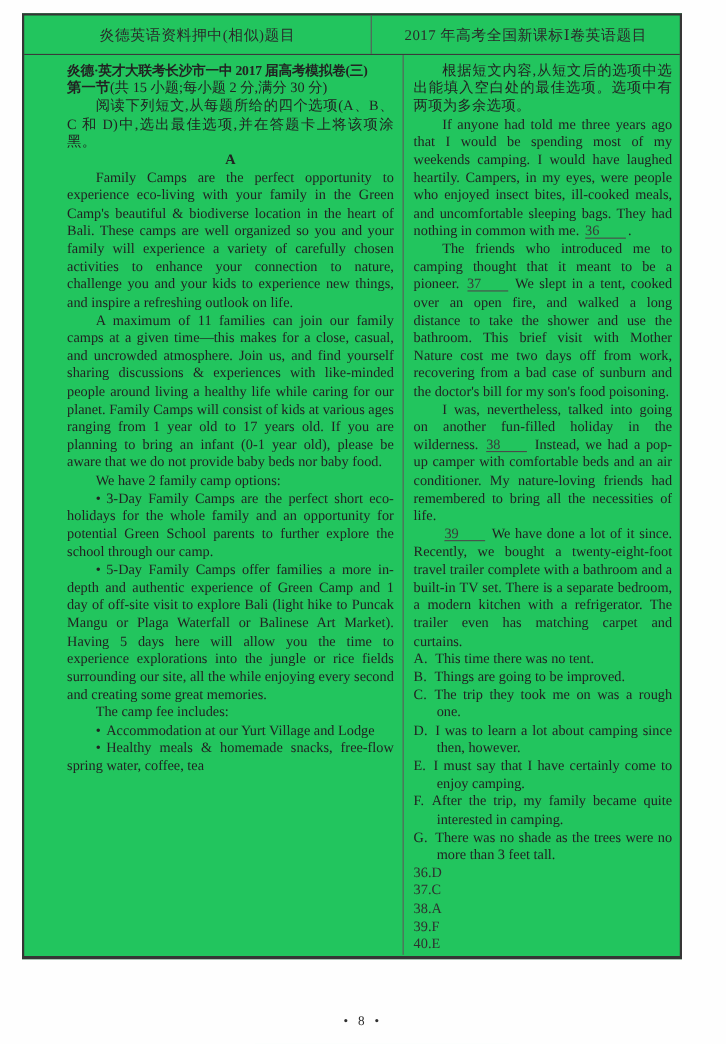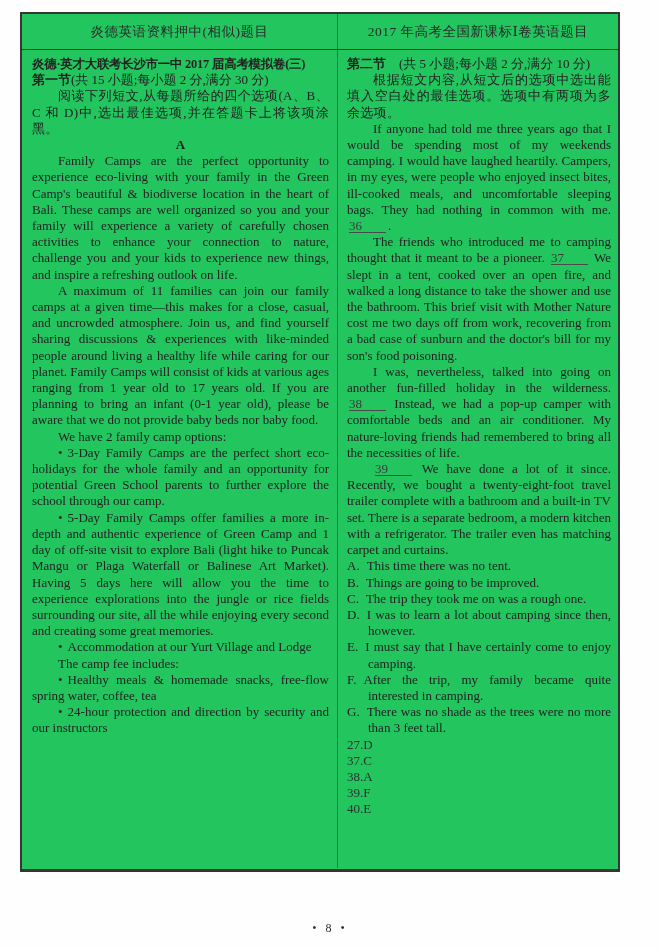--- a/index.html
+++ b/index.html
@@ -23,21 +23,21 @@
 
   .thead { display:flex; height:35px; border-bottom:1.6px solid #3a3a3a; }
   .th {
     display:flex; align-items:center; justify-content:center;
     font-size:13.5px; color:#2a2a2a; letter-spacing:0.5px;
     box-sizing:border-box;
   }
   .th-left { width:316px; border-right:1.6px solid #5a5a5a; }
   .th-right { flex:1; }
 
-  .tbody { display:flex; height:calc(100% - 36.6px); }
+  .tbody { display:flex; height:calc(100% - 36.6px);padding-left:29px; }
   .col {
     box-sizing:border-box;
     font-size:13px; line-height:16.2px;
     text-align:justify;
     color:#222222;
   }
   .col-left { width:316px; border-right:1.6px solid #5a5a5a; padding:6px 8px 0 10px; }
   .col-right { flex:1; padding:6px 7px 0 9px; }
 
   p { margin:0; }
@@ -87,48 +87,46 @@
       <div class="col col-left">
         <p class="title nowrap">炎德·英才大联考长沙市一中 2017 届高考模拟卷(三)</p>
         <p class="nowrap"><span class="bold">第一节</span><span>(共 15 小题;每小题 2 分,满分 30 分)</span></p>
         <p class="indent cjk">阅读下列短文,从每题所给的四个选项(A、B、C 和 D)中,选出最佳选项,并在答题卡上将该项涂黑。</p>
         <p class="center bold">A</p>
         <p class="indent">Family Camps are the perfect opportunity to experience eco-living with your family in the Green Camp's beautiful &amp; biodiverse location in the heart of Bali. These camps are well organized so you and your family will experience a variety of carefully chosen activities to enhance your connection to nature, challenge you and your kids to experience new things, and inspire a refreshing outlook on life.</p>
         <p class="indent">A maximum of 11 families can join our family camps at a given time—this makes for a close, casual, and uncrowded atmosphere. Join us, and find yourself sharing discussions &amp; experiences with like-minded people around living a healthy life while caring for our planet. Family Camps will consist of kids at various ages ranging from 1 year old to 17 years old. If you are planning to bring an infant (0-1 year old), please be aware that we do not provide baby beds nor baby food.</p>
         <p class="indent">We have 2 family camp options:</p>
         <p class="indent"><span class="bullet">•</span><span>3-Day Family Camps are the perfect short eco-holidays for the whole family and an opportunity for potential Green School parents to further explore the school through our camp.</span></p>
         <p class="indent"><span class="bullet">•</span><span>5-Day Family Camps offer families a more in-depth and authentic experience of Green Camp and 1 day of off-site visit to explore Bali (light hike to Puncak Mangu or Plaga Waterfall or Balinese Art Market). Having 5 days here will allow you the time to experience explorations into the jungle or rice fields surrounding our site, all the while enjoying every second and creating some great memories.</span></p>
+        <p class="indent">The camp fee includes:</p>
         <p class="indent"><span class="bullet">•</span><span>Accommodation at our Yurt Village and Lodge</span></p>
-        <p class="indent">The camp fee includes:</p>
         <p class="indent"><span class="bullet">•</span><span>Healthy meals &amp; homemade snacks, free-flow spring water, coffee, tea</span></p>
-        <p class="indent"><span class="bullet">•</span><span>24-hour protection and direction by security and our instructors</span></p>
       </div>
 
       <div class="col col-right">
-        <p class="nowrap"><span class="bold">第二节</span><span>　(共 5 小题;每小题 2 分,满分 10 分)</span></p>
         <p class="indent cjk">根据短文内容,从短文后的选项中选出能填入空白处的最佳选项。选项中有两项为多余选项。</p>
 
         <p class="indent"><span>If anyone had told me three years ago that I would be spending most of my weekends camping. I would have laughed heartily. Campers, in my eyes, were people who enjoyed insect bites, ill-cooked meals, and uncomfortable sleeping bags. They had nothing in common with me. </span><span class="blank">36</span><span>.</span></p>
 
         <p class="indent"><span>The friends who introduced me to camping thought that it meant to be a pioneer. </span><span class="blank">37</span><span> We slept in a tent, cooked over an open fire, and walked a long distance to take the shower and use the bathroom. This brief visit with Mother Nature cost me two days off from work, recovering from a bad case of sunburn and the doctor's bill for my son's food poisoning.</span></p>
 
         <p class="indent"><span>I was, nevertheless, talked into going on another fun-filled holiday in the wilderness. </span><span class="blank">38</span><span> Instead, we had a pop-up camper with comfortable beds and an air conditioner. My nature-loving friends had remembered to bring all the necessities of life.</span></p>
 
         <p class="indent"><span class="blank">39</span><span> We have done a lot of it since. Recently, we bought a twenty-eight-foot travel trailer complete with a bathroom and a built-in TV set. There is a separate bedroom, a modern kitchen with a refrigerator. The trailer even has matching carpet and curtains.</span></p>
 
 
         <div class="option"><span class="opt-letter">A.</span><span>This time there was no tent.</span></div>
         <div class="option"><span class="opt-letter">B.</span><span>Things are going to be improved.</span></div>
         <div class="option"><span class="opt-letter">C.</span><span>The trip they took me on was a rough one.</span></div>
         <div class="option"><span class="opt-letter">D.</span><span>I was to learn a lot about camping since then, however.</span></div>
         <div class="option"><span class="opt-letter">E.</span><span>I must say that I have certainly come to enjoy camping.</span></div>
         <div class="option"><span class="opt-letter">F.</span><span>After the trip, my family became quite interested in camping.</span></div>
         <div class="option"><span class="opt-letter">G.</span><span>There was no shade as the trees were no more than 3 feet tall.</span></div>
 
-        <p class="answer">27.D</p>
+        <p class="answer">36.D</p>
         <p class="answer">37.C</p>
         <p class="answer">38.A</p>
         <p class="answer">39.F</p>
         <p class="answer">40.E</p>
       </div>
 
     </div>
   </div>
 
   <div class="page-number">• 8 •</div>

